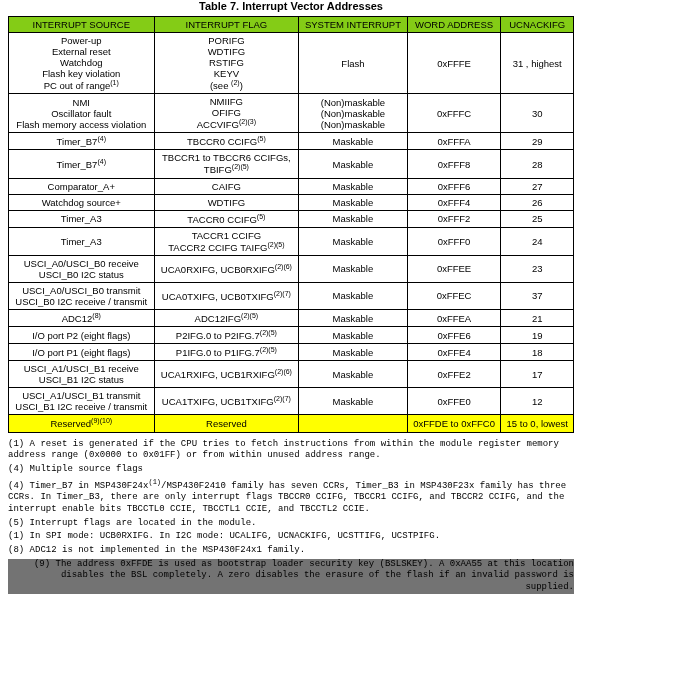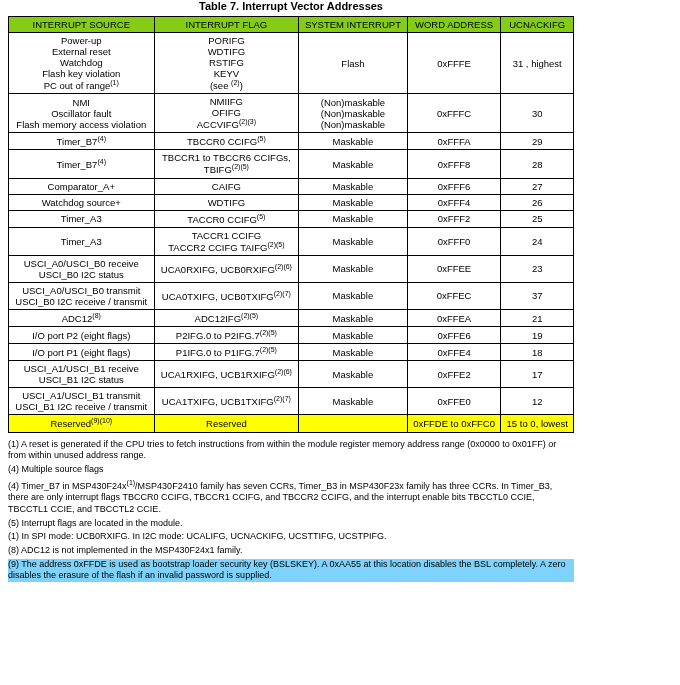--- a/index.html
+++ b/index.html
@@ -40,23 +40,25 @@
     .highlight-yellow {
       background-color: #FFFF00;
     }
     .notes-section {
       margin-top: 6px;
       font-size: 9px;
     }
     .notes-section p {
       margin-bottom: 2px;
       line-height: 1.3;
+      font-family: Liberation Mono, monospace;
     }
     .note-highlight {
-      background-color: #7dd3fc;
+      background-color: #737373;
+      text-align: right;
     }
     sup {
       font-size: 7px;
     }
   </style>
 </head>
 <body>
 
 <div class="page">
   <div class="table-title">Table 7. Interrupt Vector Addresses</div>

